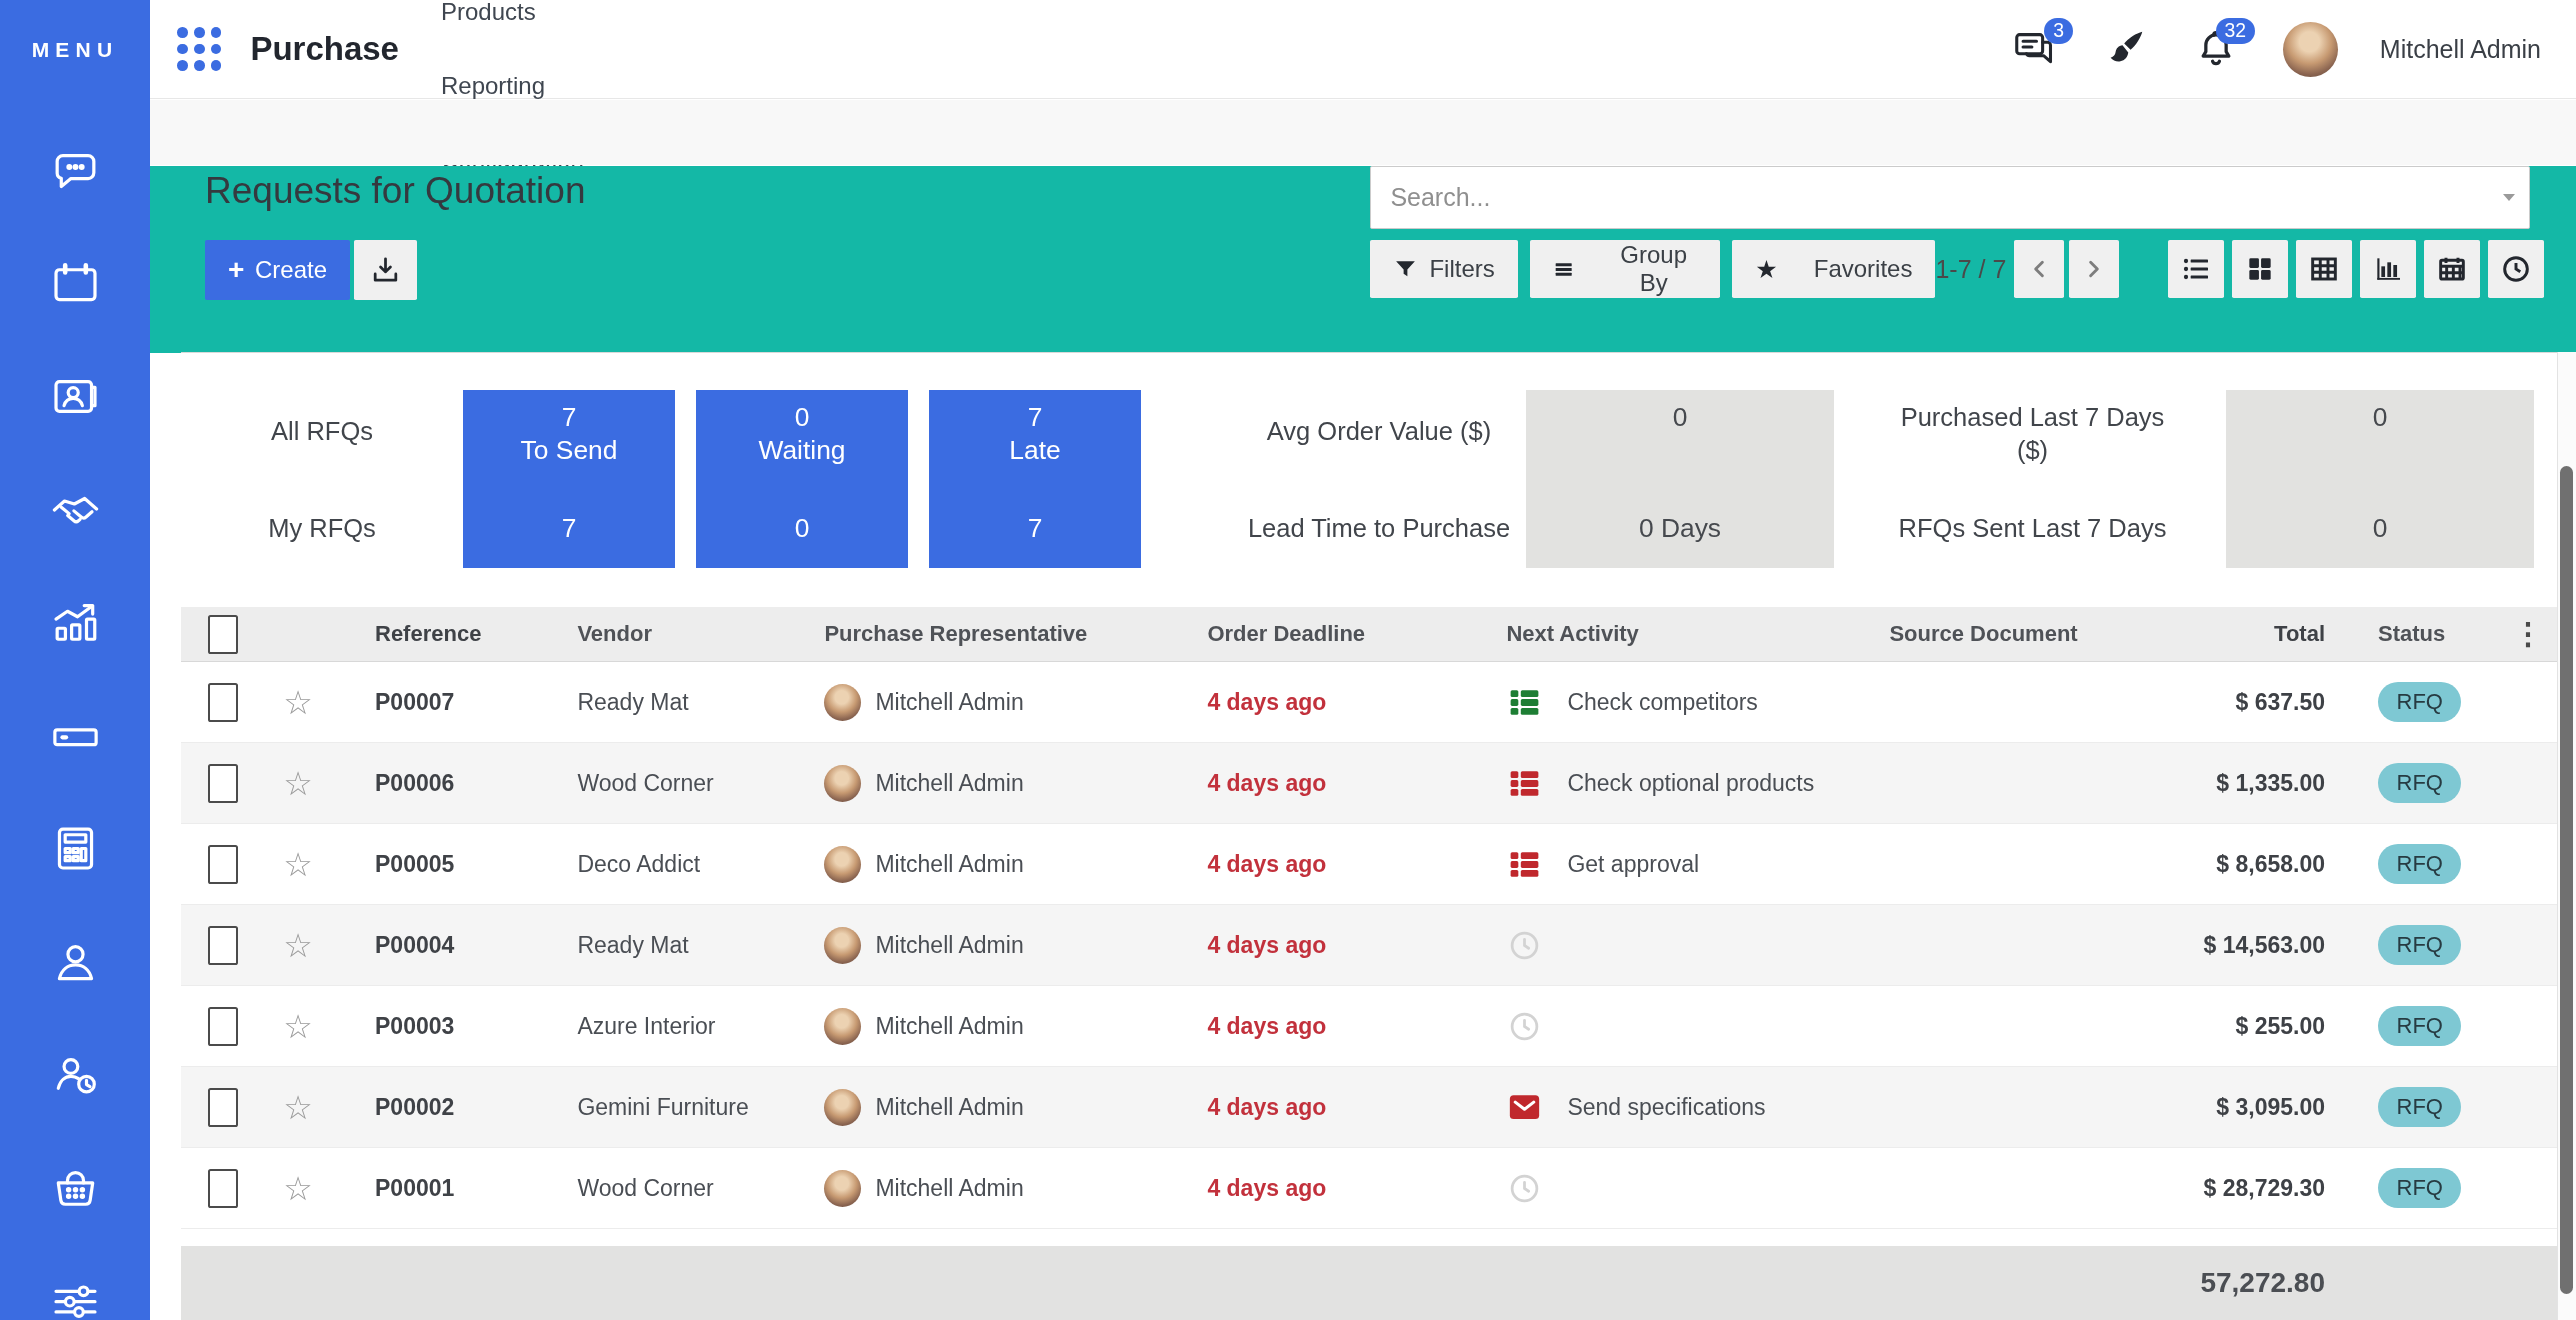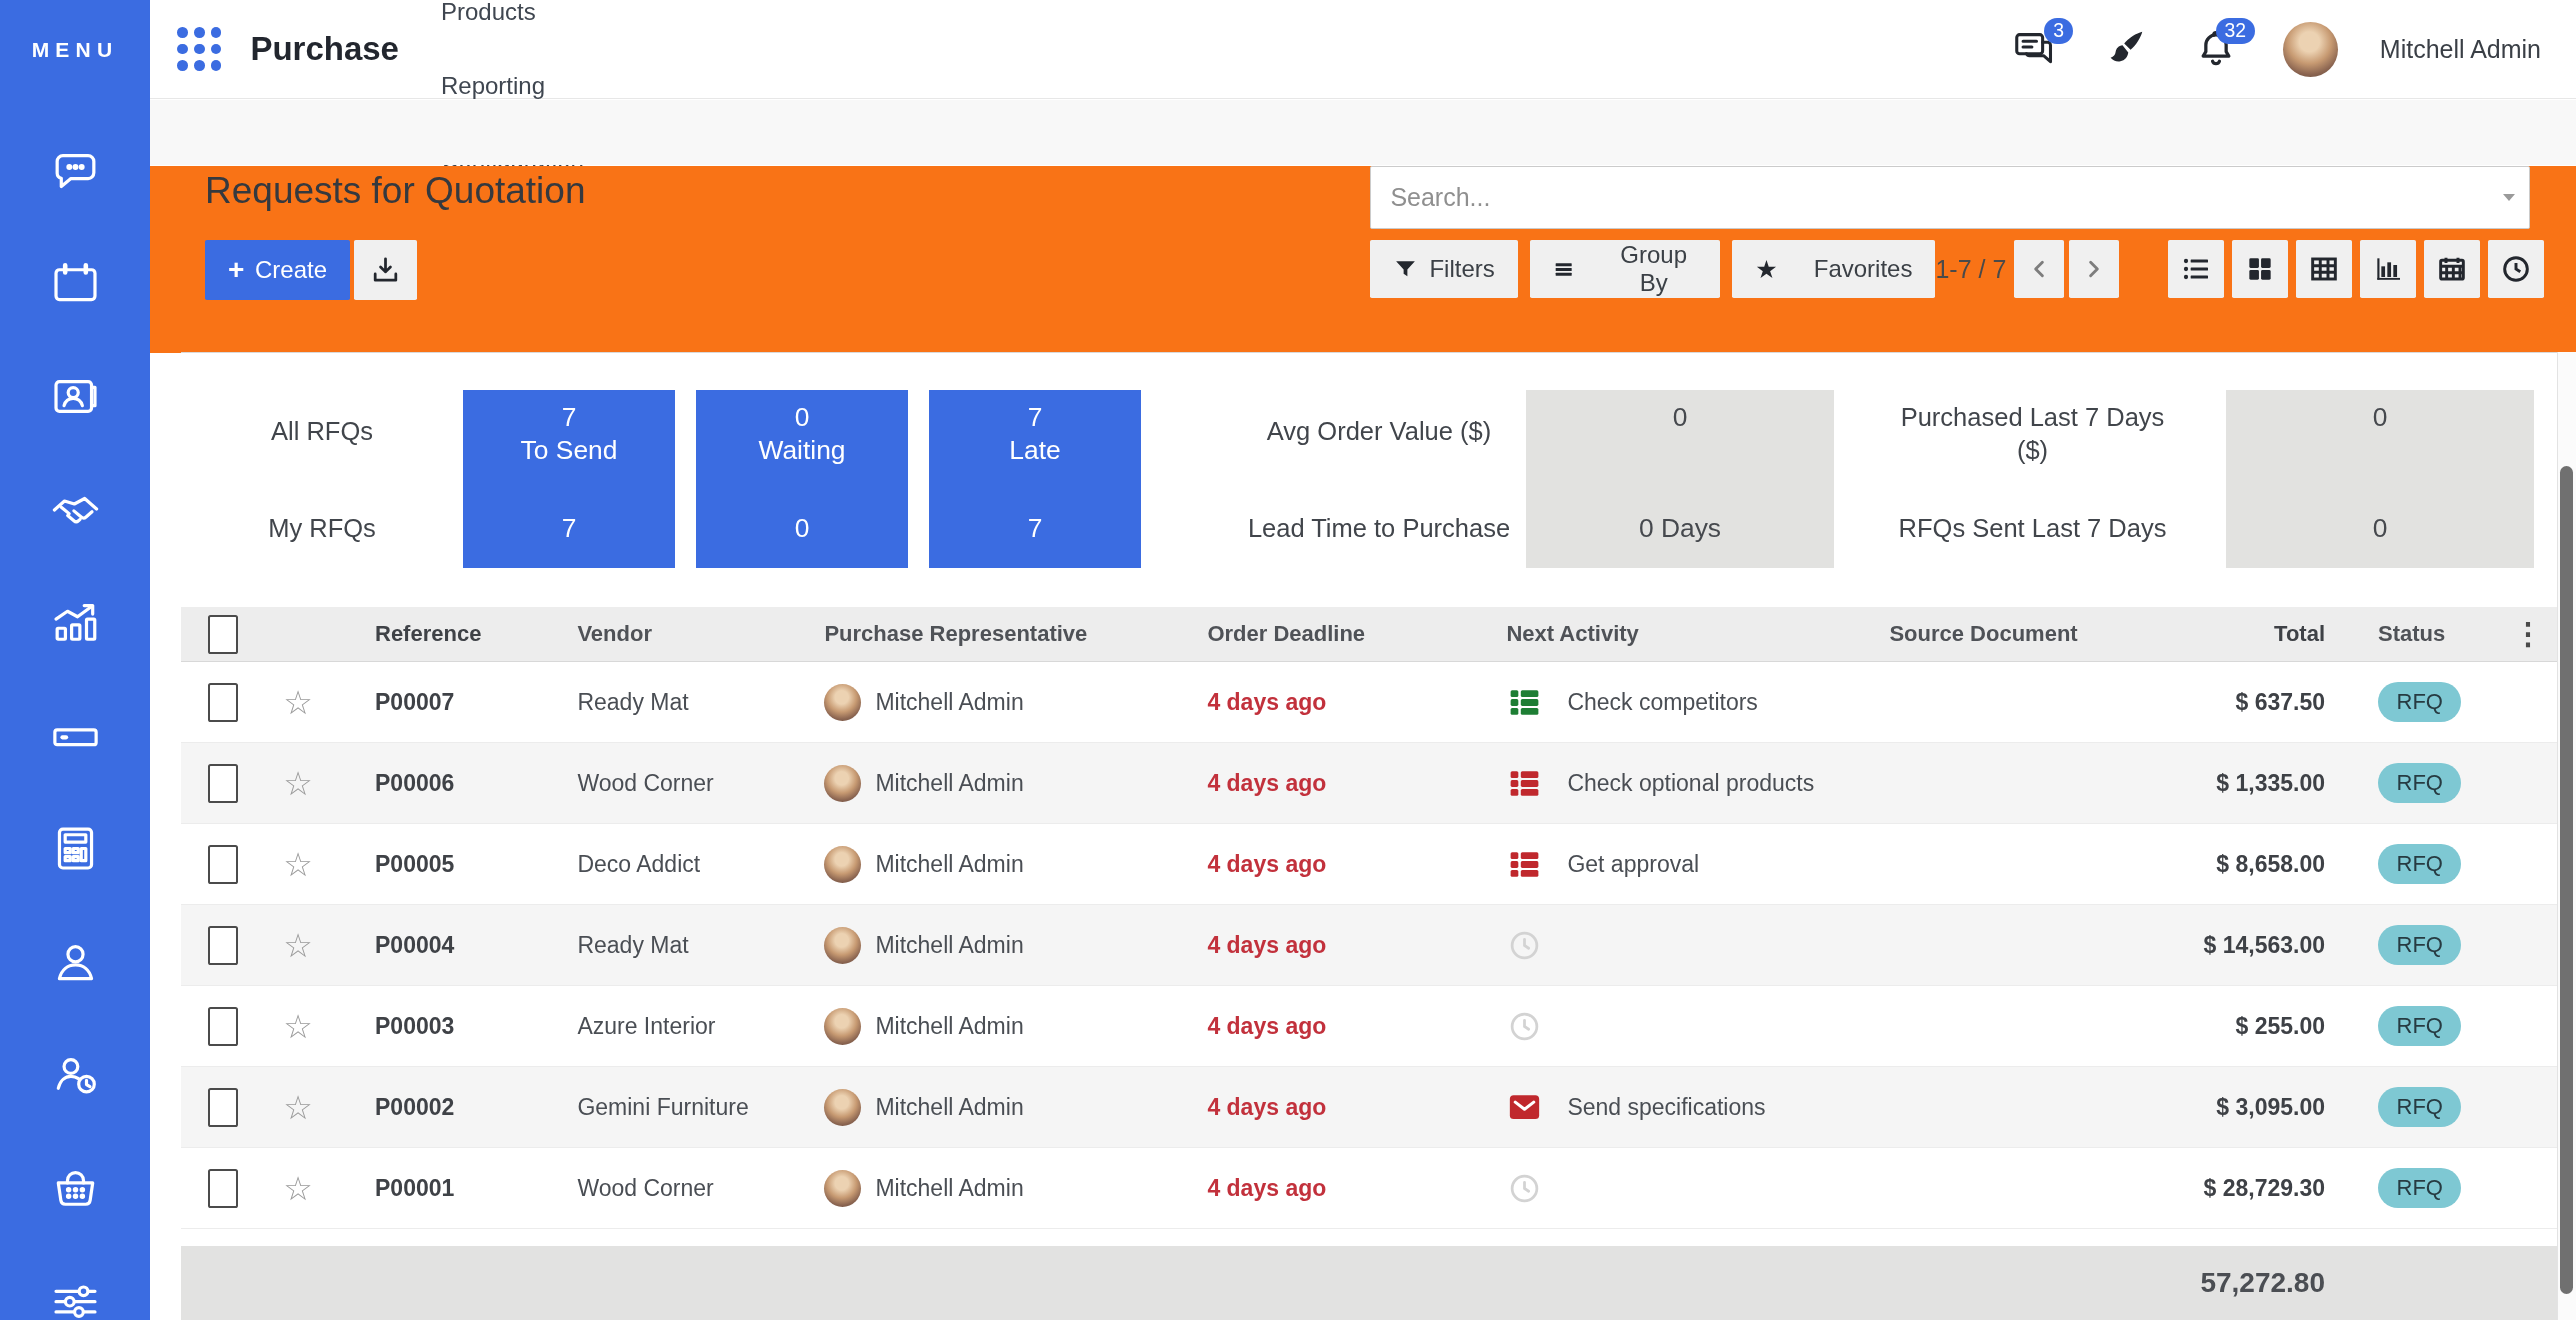--- a/index.html
+++ b/index.html
@@ -33,21 +33,21 @@
     border-radius:880px;padding:2.6px 8.8px;line-height:1.1;}
   .avatar{border-radius:50%;background:radial-gradient(circle at 48% 36%,#ecd2b2 22%,#c79a72 48%,#8a6450 72%,#5d463a 100%);}
   .avatar.lg{width:55px;height:55px;}
   .avatar.sm{width:37px;height:37px;flex:0 0 37px;}
   .user-name{font-size:25px;color:#3A3F46;}
 
   
   .substrip{position:absolute;top:100px;left:0;right:0;height:65px;background:#f8f8f8;}
 
   
-  .cpanel{position:absolute;top:166px;left:0;right:0;height:187px;background:#f97316;}
+  .cpanel{position:absolute;top:166px;left:0;right:0;height:187px;background:#14b8a6;}
   .page-title{position:absolute;left:55px;top:3.5px;font-size:37px;color:#35393F;}
   .create-row{position:absolute;left:55px;top:74px;display:flex;gap:3.5px;}
   .btn-create{height:60px;padding:0 23px;background:#3B6CE1;color:#fff;border:none;font-size:24px;
     font-family:inherit;display:flex;align-items:center;gap:10.6px;border-radius:1.8px;cursor:pointer;}
   .btn-create .plus{font-size:28px;font-weight:700;line-height:1;}
   .btn-export{width:63px;height:60px;background:#f0f0f0;border:none;border-radius:1.8px;display:flex;
     align-items:center;justify-content:center;cursor:pointer;}
   .btn-export svg{width:33px;height:33px;stroke:#23272E;fill:none;stroke-width:2;stroke-linecap:round;stroke-linejoin:round;}
   .search-box{position:absolute;left:1220px;width:1160px;top:0;height:63px;border:1.8px solid #cbcbcb;
     background:#fff;display:flex;align-items:center;border-radius:1.8px;}

